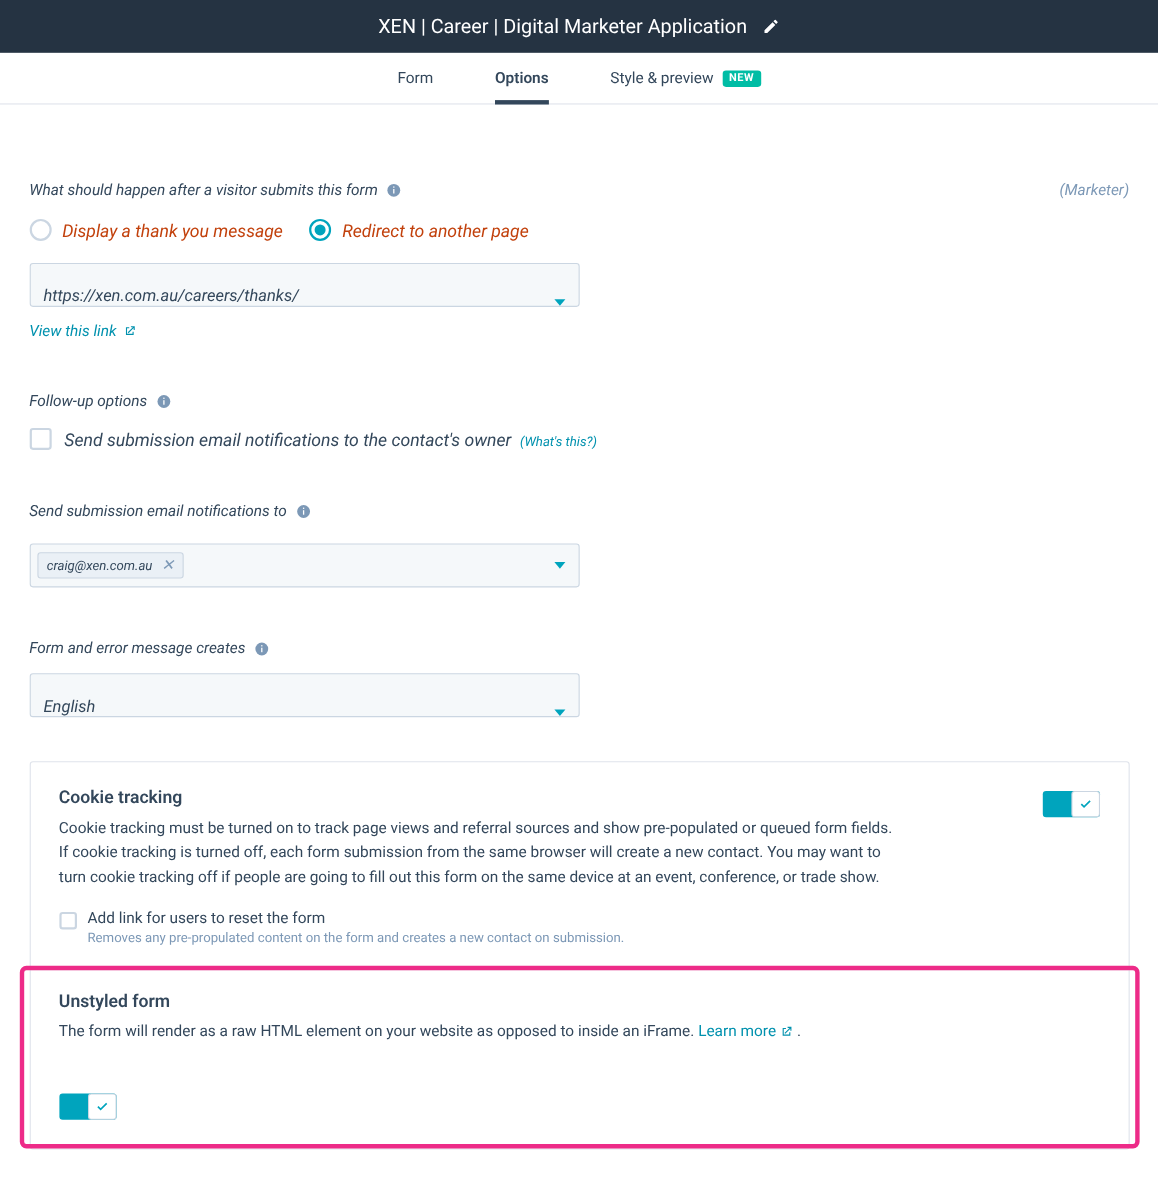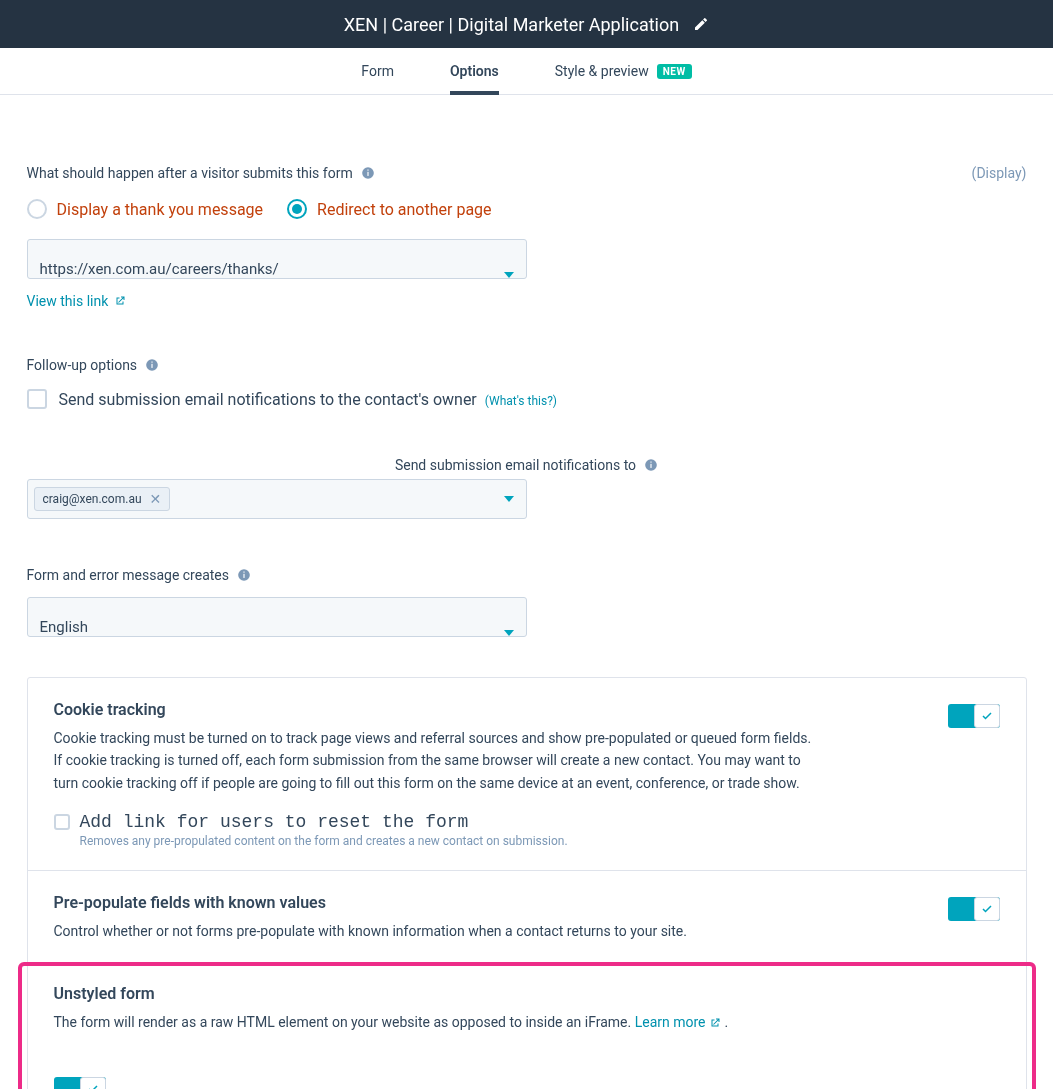--- a/index.html
+++ b/index.html
@@ -138,21 +138,21 @@
     color: #0091ae;
     font-size: 14px;
     text-decoration: none;
     display: inline-flex;
     align-items: center;
     gap: 6px;
     margin-top: 14px;
     cursor: pointer;
   }
   .ext-icon { width: 12px; height: 12px; fill: #0091ae; }
-  .block { margin-bottom: 48px; }
+  .block { margin-bottom: 48px; font-style: italic; }
   .checkbox-row {
     display: flex;
     align-items: center;
     gap: 12px;
   }
   .checkbox {
     width: 20px; height: 20px;
     border: 2px solid #cbd6e2;
     border-radius: 3px;
     background: #fff;
@@ -194,21 +194,21 @@
     border-bottom: 1px solid #dfe3eb;
     display: flex;
     justify-content: space-between;
     gap: 40px;
   }
   .panel-row:last-child { border-bottom: none; }
   .panel-title { font-size: 16px; font-weight: 600; margin-bottom: 8px; }
   .panel-desc { font-size: 14px; color: #33475b; line-height: 1.6; }
   .sub-check { margin-top: 18px; display: flex; gap: 10px; align-items: flex-start;}
   .sub-check .checkbox { width: 16px; height: 16px; margin-top: 2px;}
-  .sub-check-label { font-size: 18px; font-family: Liberation Mono, monospace; }
+  .sub-check-label { font-size: 14px; }
   .sub-check-help { font-size: 12px; color: #7c98b6; margin-top: 2px;}
   .toggle {
     width: 52px; height: 24px;
     border-radius: 3px;
     background: #00a4bd;
     position: relative;
     cursor: pointer;
     flex-shrink: 0;
     margin-top: 4px;
   }
@@ -260,21 +260,21 @@
   <div class="block">
     <div class="section-label-row">
       <div class="section-label">
         <span>What should happen after a visitor submits this form</span>
         <svg class="info-icon" viewBox="0 0 24 24">
             <circle cx="12" cy="12" r="10"></circle>
             <rect x="11" y="10" width="2" height="7" fill="#fff"></rect>
             <rect x="11" y="6" width="2" height="2" fill="#fff"></rect>
           </svg>
       </div>
-      <span class="required">(Display)</span>
+      <span class="required">(Marketer)</span>
     </div>
     <div class="radio-row">
       <div class="radio-item">
         <div class="radio"></div>
         <span class="radio-label">Display a thank you message</span>
       </div>
       <div class="radio-item">
         <div class="radio selected"></div>
         <span class="radio-label">Redirect to another page</span>
       </div>
@@ -303,21 +303,21 @@
     <div class="checkbox-row">
       <div class="checkbox"></div>
       <span class="cb-label">
         <span>Send submission email notifications to the contact's owner</span>
         <span class="whats-this">(What's this?)</span>
       </span>
     </div>
   </div>
 
   <div class="block">
-    <div class="section-label" style="margin-bottom:6px;justify-content:center;">
+    <div class="section-label" style="margin-bottom:21px;">
       <span>Send submission email notifications to</span>
       <svg class="info-icon" viewBox="0 0 24 24">
           <circle cx="12" cy="12" r="10"></circle>
           <rect x="11" y="10" width="2" height="7" fill="#fff"></rect>
           <rect x="11" y="6" width="2" height="2" fill="#fff"></rect>
         </svg>
     </div>
     <div class="tag-select">
       <div class="tag">
         <span>craig@xen.com.au</span>
@@ -357,33 +357,20 @@
       </div>
       <div class="toggle">
         <div class="toggle-knob">
           <svg class="check-mark" viewBox="0 0 24 24">
               <polyline points="4,12 9,17 20,6"></polyline>
             </svg>
         </div>
       </div>
     </div>
 
-    <div class="panel-row">
-      <div style="max-width:760px;">
-        <div class="panel-title">Pre-populate fields with known values</div>
-        <div class="panel-desc">Control whether or not forms pre-populate with known information when a contact returns to your site.</div>
-      </div>
-      <div class="toggle">
-        <div class="toggle-knob">
-          <svg class="check-mark" viewBox="0 0 24 24">
-              <polyline points="4,12 9,17 20,6"></polyline>
-            </svg>
-        </div>
-      </div>
-    </div>
 
     <div class="highlight-box">
       <div class="panel-row">
         <div style="max-width:760px;">
           <div class="panel-title">Unstyled form</div>
           <div class="panel-desc">
             <span>The form will render as a raw HTML element on your website as opposed to inside an iFrame. </span><span class="learn-more"><span>Learn more</span> <svg class="ext-icon" style="fill:#0091ae;vertical-align:middle;" viewBox="0 0 24 24">
                   <path d="M14 3h7v7h-2V6.41l-9.29 9.3-1.42-1.42L17.59 5H14V3zM5 5h6v2H7v10h10v-4h2v6H5V5z"></path>
                 </svg></span><span> .</span>
           </div>

